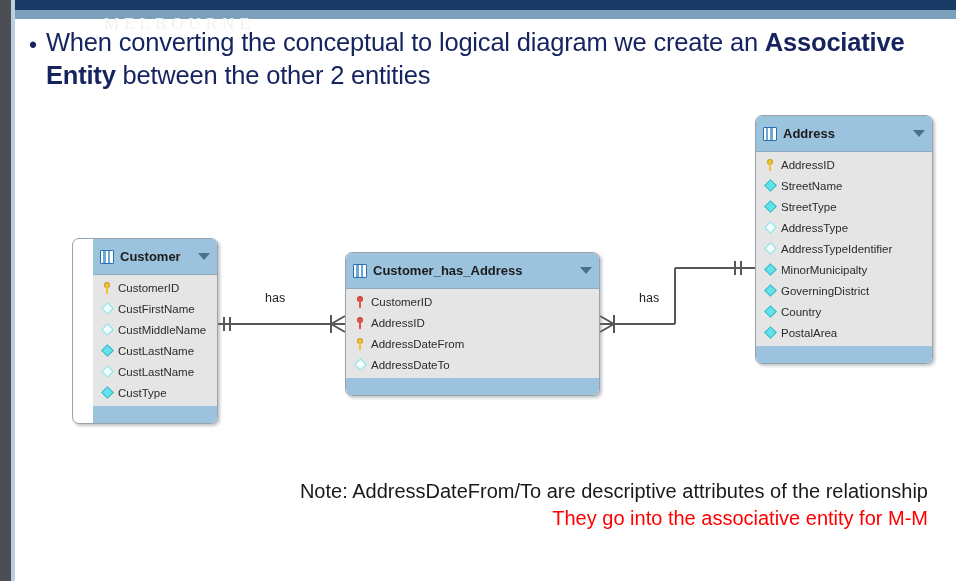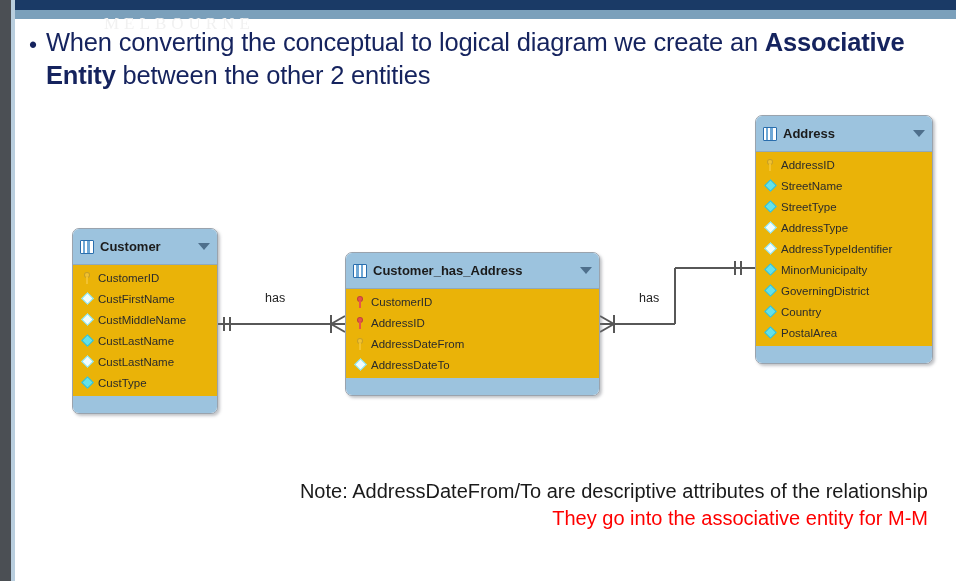--- a/index.html
+++ b/index.html
@@ -70,21 +70,21 @@
     white-space:nowrap;flex:1 1 auto;
     font-family:"Liberation Sans", sans-serif;
   }
   .caret{
     width:0;height:0;flex:0 0 auto;
     border-left:6px solid transparent;
     border-right:6px solid transparent;
     border-top:7px solid #4e6f8c;
     margin-left:6px;
   }
-  .attr-list{background:#eab308;padding:2px 0 3px 0;}
+  .attr-list{background:#e5e5e5;padding:2px 0 3px 0;}
   .attr{
     display:flex;align-items:center;
     height:21px;padding:0 6px 0 7px;
     font-size:11.5px;color:#2b2b2b;
     font-family:"Liberation Sans", sans-serif;
     white-space:nowrap;
   }
   .attr .glyph{width:14px;flex:0 0 14px;display:flex;align-items:center;justify-content:center;margin-right:4px;}
   
   .key{position:relative;width:8px;height:12px;}
@@ -161,21 +161,21 @@
     <line x1="614" y1="324" x2="600" y2="332" stroke="#575757" stroke-width="2"></line>
     <line x1="614" y1="315" x2="614" y2="333" stroke="#575757" stroke-width="2"></line>
 
     <line x1="735" y1="261" x2="735" y2="275" stroke="#575757" stroke-width="2"></line>
     <line x1="741" y1="261" x2="741" y2="275" stroke="#575757" stroke-width="2"></line>
   </svg>
 
   <div class="rel-label" style="left:265px;top:291px;">has</div>
   <div class="rel-label" style="left:639px;top:291px;">has</div>
 
-  <div class="entity" style="left:72px;top:228px;width:146px;">
+  <div class="entity" style="left:72px;top:238px;width:146px;padding-left:20px;">
     <div class="ent-header">
       <span class="tbl-icon"></span>
       <span class="ent-title">Customer</span>
       <span class="caret"></span>
     </div>
     <div class="attr-list">
       <div class="attr">
         <span class="glyph">
             <span class="key" style="--kc:#f2c230"></span>
           </span>

